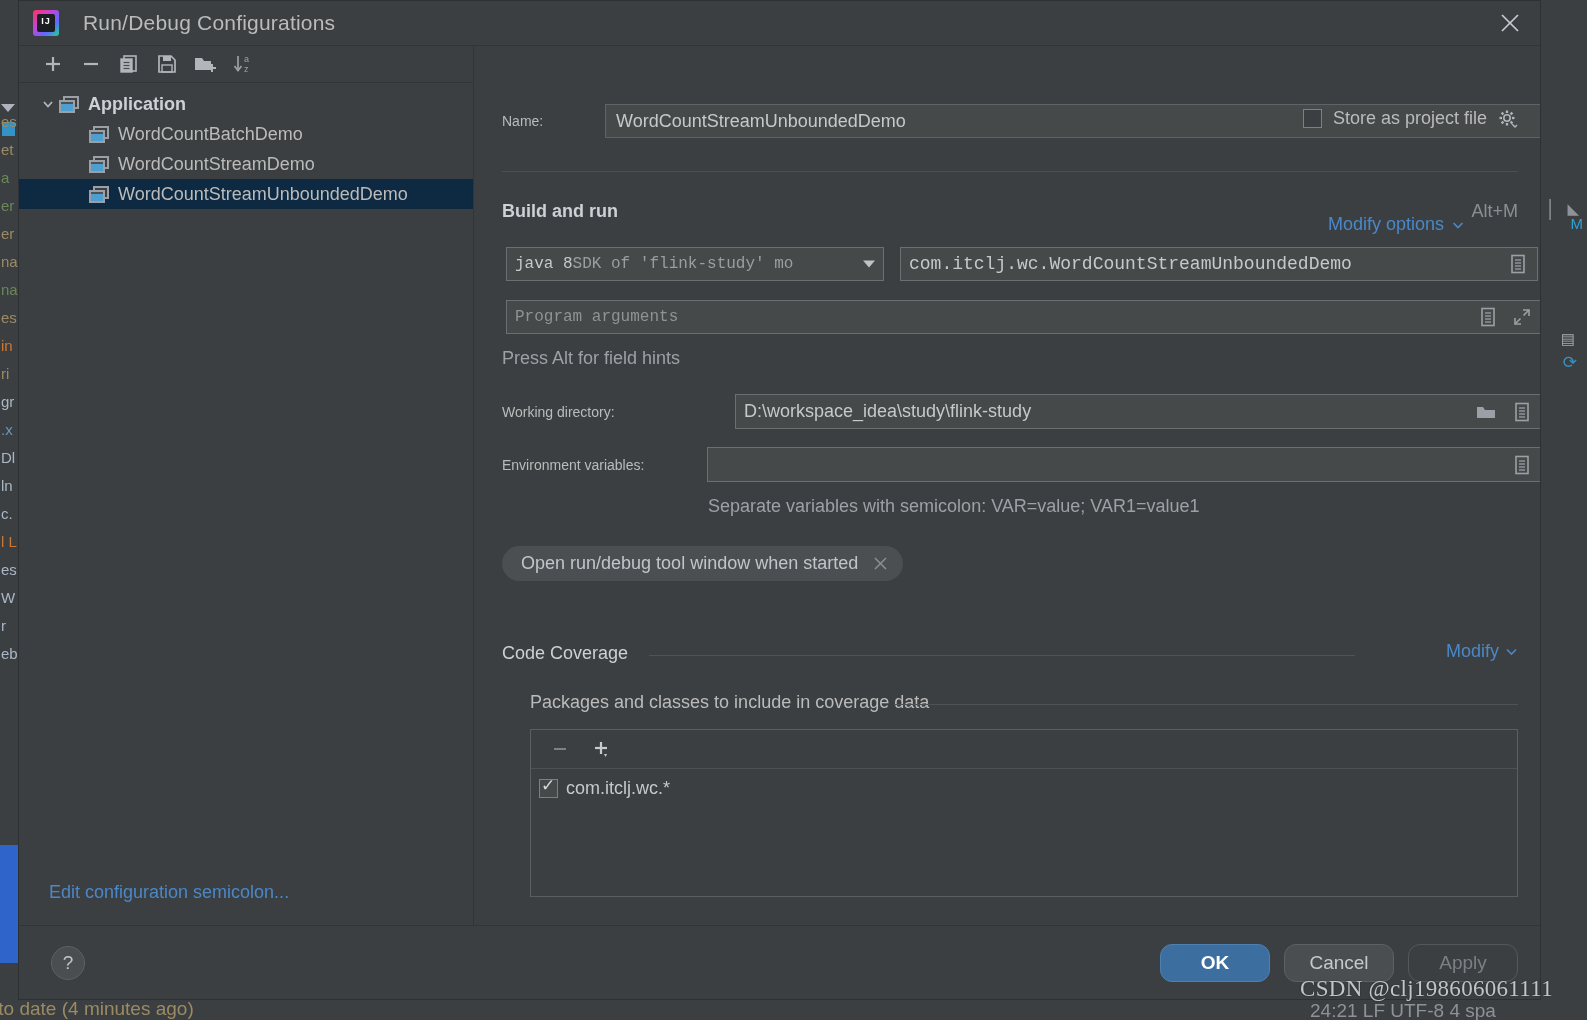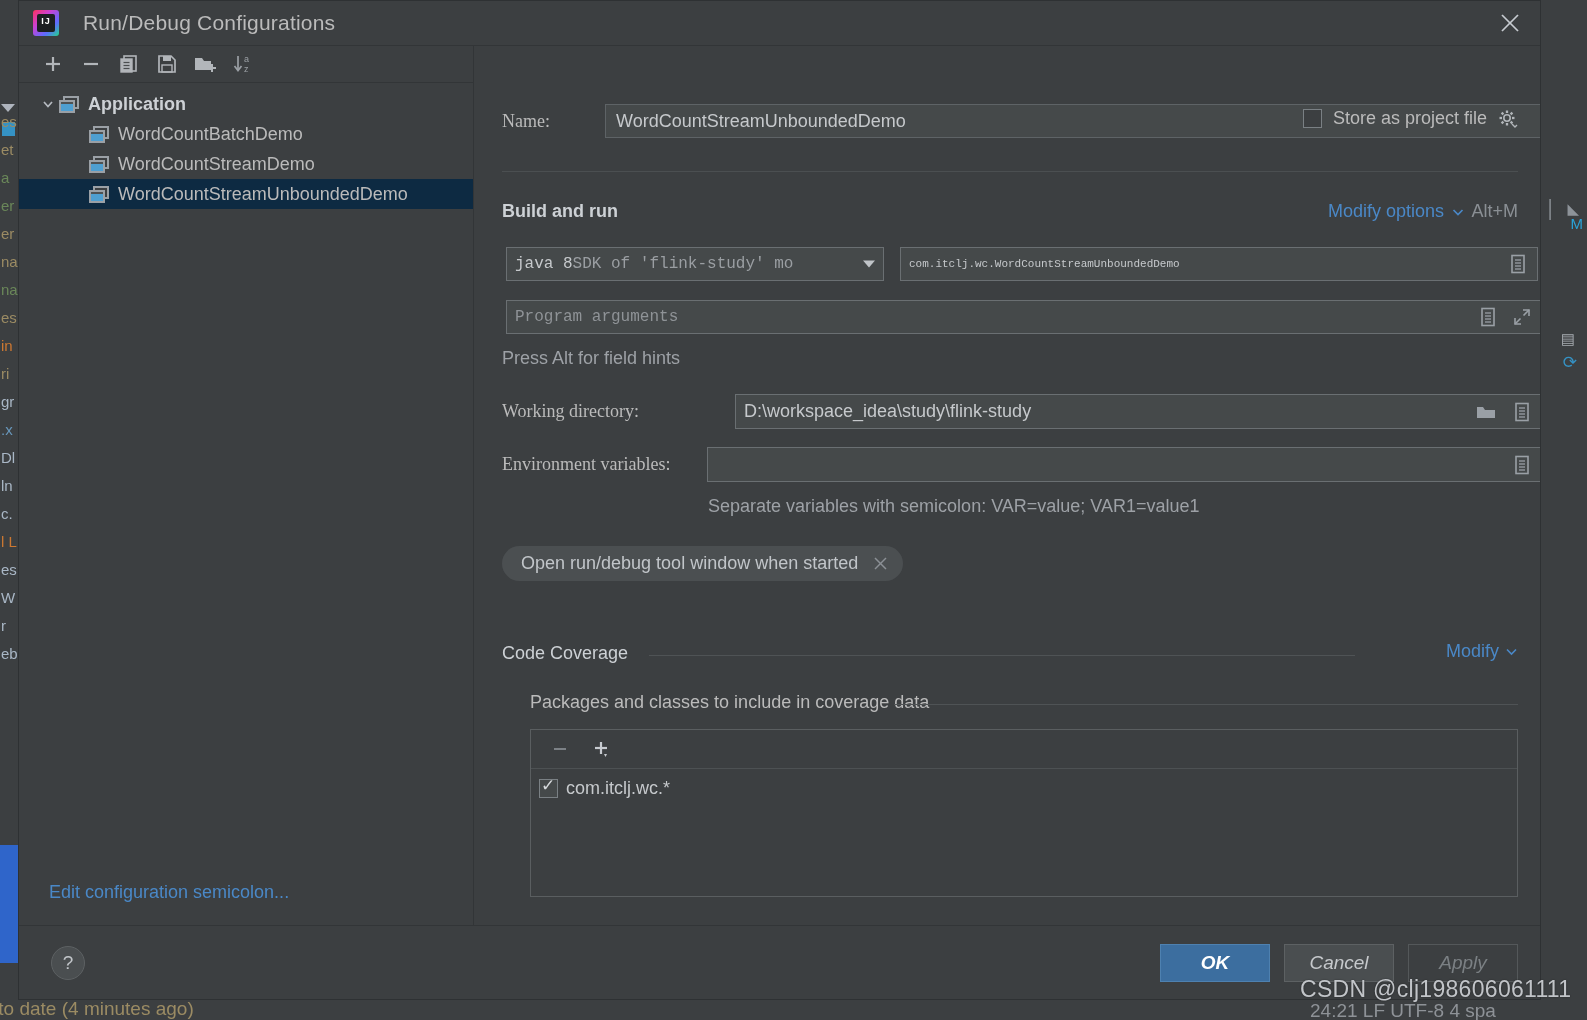--- a/index.html
+++ b/index.html
@@ -166,21 +166,21 @@
   }
 
   #right-pane {
     flex: 1 1 auto; min-width: 0;
     padding: 0px 0 0 0;
     position: relative;
     overflow: hidden;
   }
 
   .row { display: flex; align-items: center; }
-  .lbl { color: #bbbbbb; font-size: 18px; font-family: Liberation Serif, serif; }
+  .lbl { color: #bbbbbb; font-size: 14px; }
 
   
   #name-row { position: absolute; left: 28px; top: 58px; width: 1040px; }
   #name-row .lbl { width: 88px; }
   #name-input {
     flex: 1 1 auto; height: 34px;
     background: #45494a; border: 1px solid #5e6366;
     color: #c6c9cc; font-size: 18px;
     padding: 0 10px; display: flex; align-items: center;
     margin-left: 15px;
@@ -202,21 +202,21 @@
 
   .sep-line {
     position: absolute; height: 1px; background: #4b4f51;
   }
 
   #build-run-title {
     position: absolute; left: 28px; top: 155px;
     font-size: 18px; font-weight: bold; color: #cdd1d5;
   }
   #modify-options {
-    position: absolute; right: 75px; top: 155px;
+    position: absolute; right: 75px; top: 168px;
     color: #4a88c7; font-size: 18px; display: flex; align-items: center; gap: 7px;
   }
   #alt-m {
     position: absolute; right: 22px; top: 155px;
     color: #8a8f94; font-size: 18px;
   }
 
   
   #sdk-row { position: absolute; left: 32px; top: 201px; display: flex; gap: 16px; width: 1032px; }
   #sdk-combo {
@@ -230,21 +230,21 @@
   .combo-arrow {
     position: absolute; right: 8px; top: 50%; transform: translateY(-50%);
     width: 0; height: 0;
     border-left: 6px solid transparent; border-right: 6px solid transparent;
     border-top: 7px solid #c0c4c8;
   }
   #mainclass-field {
     flex: 1 1 auto; height: 34px;
     background: #45494a; border: 1px solid #6a6f72;
     display: flex; align-items: center; padding: 0 8px;
-    font-family: "Liberation Mono", monospace; font-size: 11px;
+    font-family: "Liberation Mono", monospace; font-size: 18px;
     color: #c6c9cc; position: relative;
   }
 
   #progargs-field {
     position: absolute; left: 32px; top: 254px; width: 1036px; height: 34px;
     background: #45494a; border: 1px solid #6a6f72;
     display: flex; align-items: center; padding: 0 8px;
     font-family: "Liberation Mono", monospace; font-size: 16px;
     color: #8f9397; position: relative;
   }
@@ -337,32 +337,33 @@
     display: flex; align-items: center; justify-content: center;
     color: #c1c5c9; font-size: 19px;
   }
   #footer-buttons {
     position: absolute; right: 22px; top: 50%; transform: translateY(-50%);
     display: flex; gap: 14px;
   }
   .btn {
     height: 38px; min-width: 110px; padding: 0 22px;
     display: flex; align-items: center; justify-content: center;
-    font-size: 19px; border-radius: 0; font-style: italic;
+    font-size: 19px; border-radius: 12px;
   }
   .btn.primary { background: #3c6e9f; border: 1px solid #4e81b0; color: #ffffff; font-weight: bold; }
   .btn.default { background: #4a4e50; border: 1px solid #5d6163; color: #c6c9cc; }
   .btn.disabled { background: #42464800; border: 1px solid #54585a; color: #7b8084; }
 
   #watermark {
     position: absolute; left: 1300px; top: 976px;
     font-size: 23px; color: #c9ccd0; opacity: .95;
     letter-spacing: .3px; pointer-events: none;
     text-shadow: 0 0 2px rgba(0,0,0,.45);
     z-index: 50;
+    font-family: Liberation Serif, serif;
   }
 
   svg { display: block; }
 </style>
 </head>
 <body>
 
 <div id="bg-ide">
   <div class="bg-strip-left"></div>
   <div class="bg-triangle"></div>

